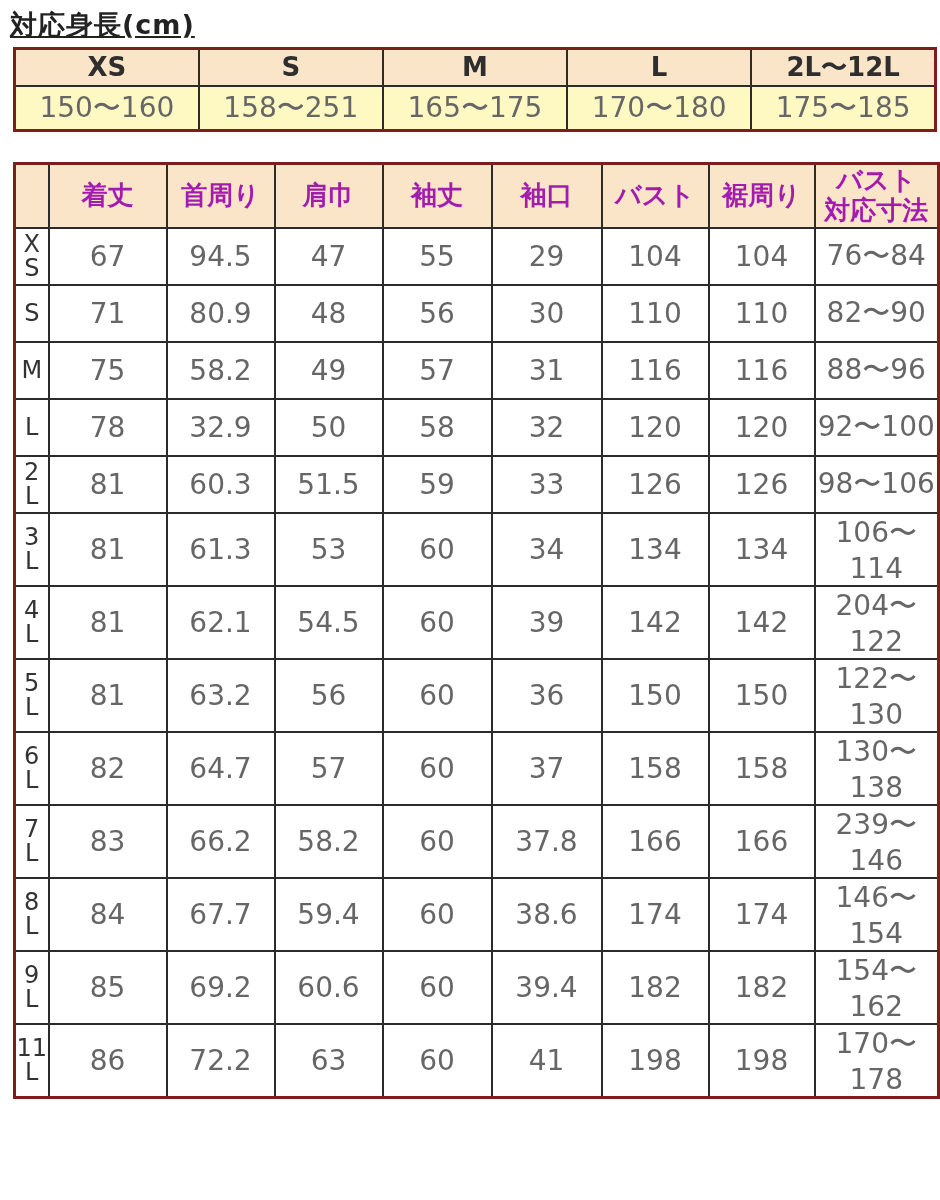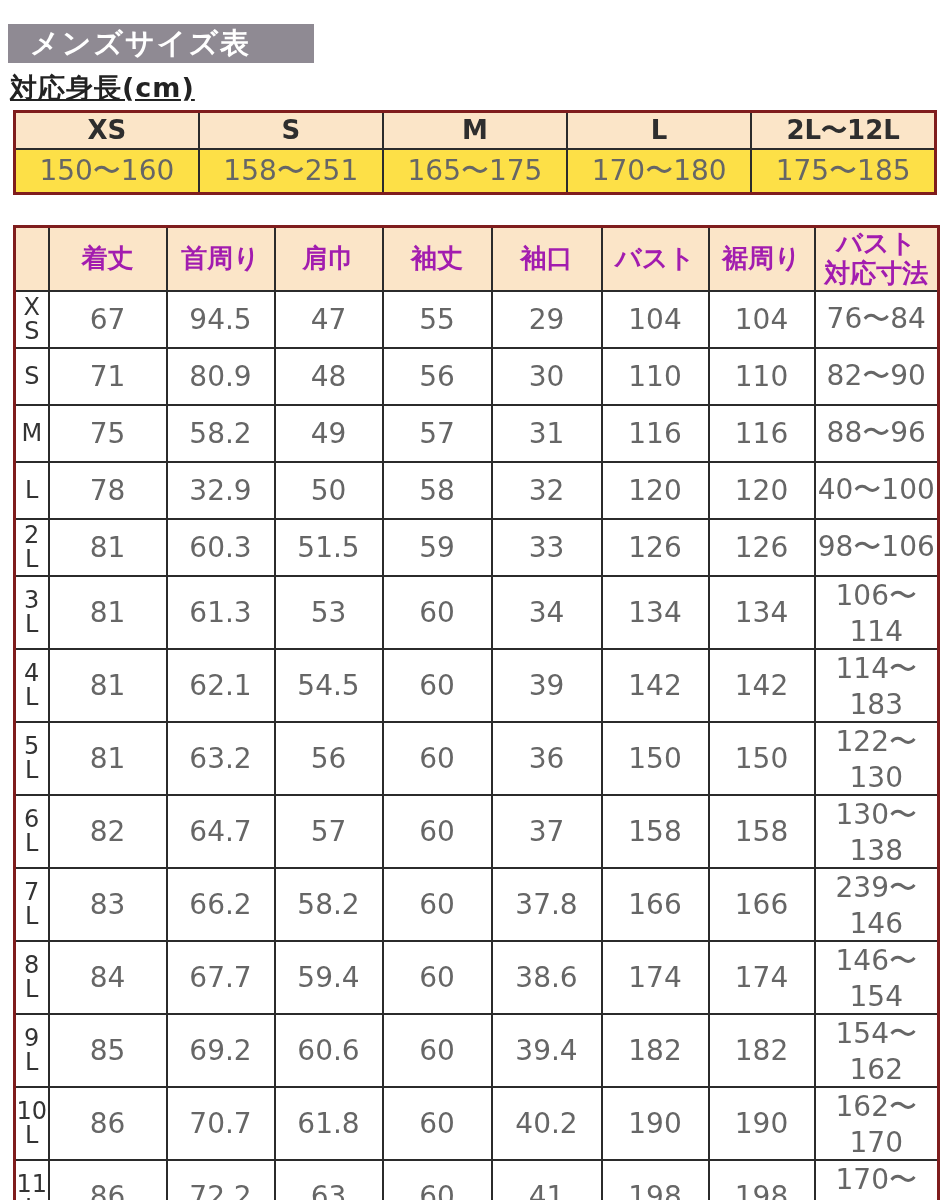--- a/index.html
+++ b/index.html
@@ -50,21 +50,21 @@
     height: 34px;
     font-size: 26px;
     font-weight: bold;
     color: #2e2e2e;
   }
   .height-table td {
     height: 45px;
     font-size: 28px;
     font-weight: normal;
     color: #666666;
-    background: #fde047;
+    background: #fef9c3;
   }
   .size-table { width: 924px; margin-top: 30px; }
   .size-table thead th {
     background: #fbe5c8;
     height: 64px;
     font-size: 26px;
     font-weight: bold;
     color: #a21caf;
     white-space: pre-line;
     line-height: 1.15;
@@ -83,21 +83,20 @@
     white-space: pre-line;
     line-height: 1.0;
     background: #ffffff;
   }
 </style>
 </head>
 <body>
 
 <div class="page">
 
-  <div class="title-bar">メンズサイズ表</div>
 
   <div class="subtitle">対応身長(cm)</div>
 
   <table class="height-table">
     <thead>
       <tr>
           <th>XS</th>
           <th>S</th>
           <th>M</th>
           <th>L</th>
@@ -178,21 +177,21 @@
         </tr>
         <tr>
           <th class="row-label">L</th>
           <td>78</td>
           <td>32.9</td>
           <td>50</td>
           <td>58</td>
           <td>32</td>
           <td>120</td>
           <td>120</td>
-          <td>40〜100</td>
+          <td>92〜100</td>
         </tr>
         <tr>
           <th class="row-label">2
 L</th>
           <td>81</td>
           <td>60.3</td>
           <td>51.5</td>
           <td>59</td>
           <td>33</td>
           <td>126</td>
@@ -214,21 +213,21 @@
         <tr>
           <th class="row-label">4
 L</th>
           <td>81</td>
           <td>62.1</td>
           <td>54.5</td>
           <td>60</td>
           <td>39</td>
           <td>142</td>
           <td>142</td>
-          <td>114〜183</td>
+          <td>204〜122</td>
         </tr>
         <tr>
           <th class="row-label">5
 L</th>
           <td>81</td>
           <td>63.2</td>
           <td>56</td>
           <td>60</td>
           <td>36</td>
           <td>150</td>
@@ -277,32 +276,20 @@
           <td>85</td>
           <td>69.2</td>
           <td>60.6</td>
           <td>60</td>
           <td>39.4</td>
           <td>182</td>
           <td>182</td>
           <td>154〜162</td>
         </tr>
         <tr>
-          <th class="row-label">10
-L</th>
-          <td>86</td>
-          <td>70.7</td>
-          <td>61.8</td>
-          <td>60</td>
-          <td>40.2</td>
-          <td>190</td>
-          <td>190</td>
-          <td>162〜170</td>
-        </tr>
-        <tr>
           <th class="row-label">11
 L</th>
           <td>86</td>
           <td>72.2</td>
           <td>63</td>
           <td>60</td>
           <td>41</td>
           <td>198</td>
           <td>198</td>
           <td>170〜178</td>

